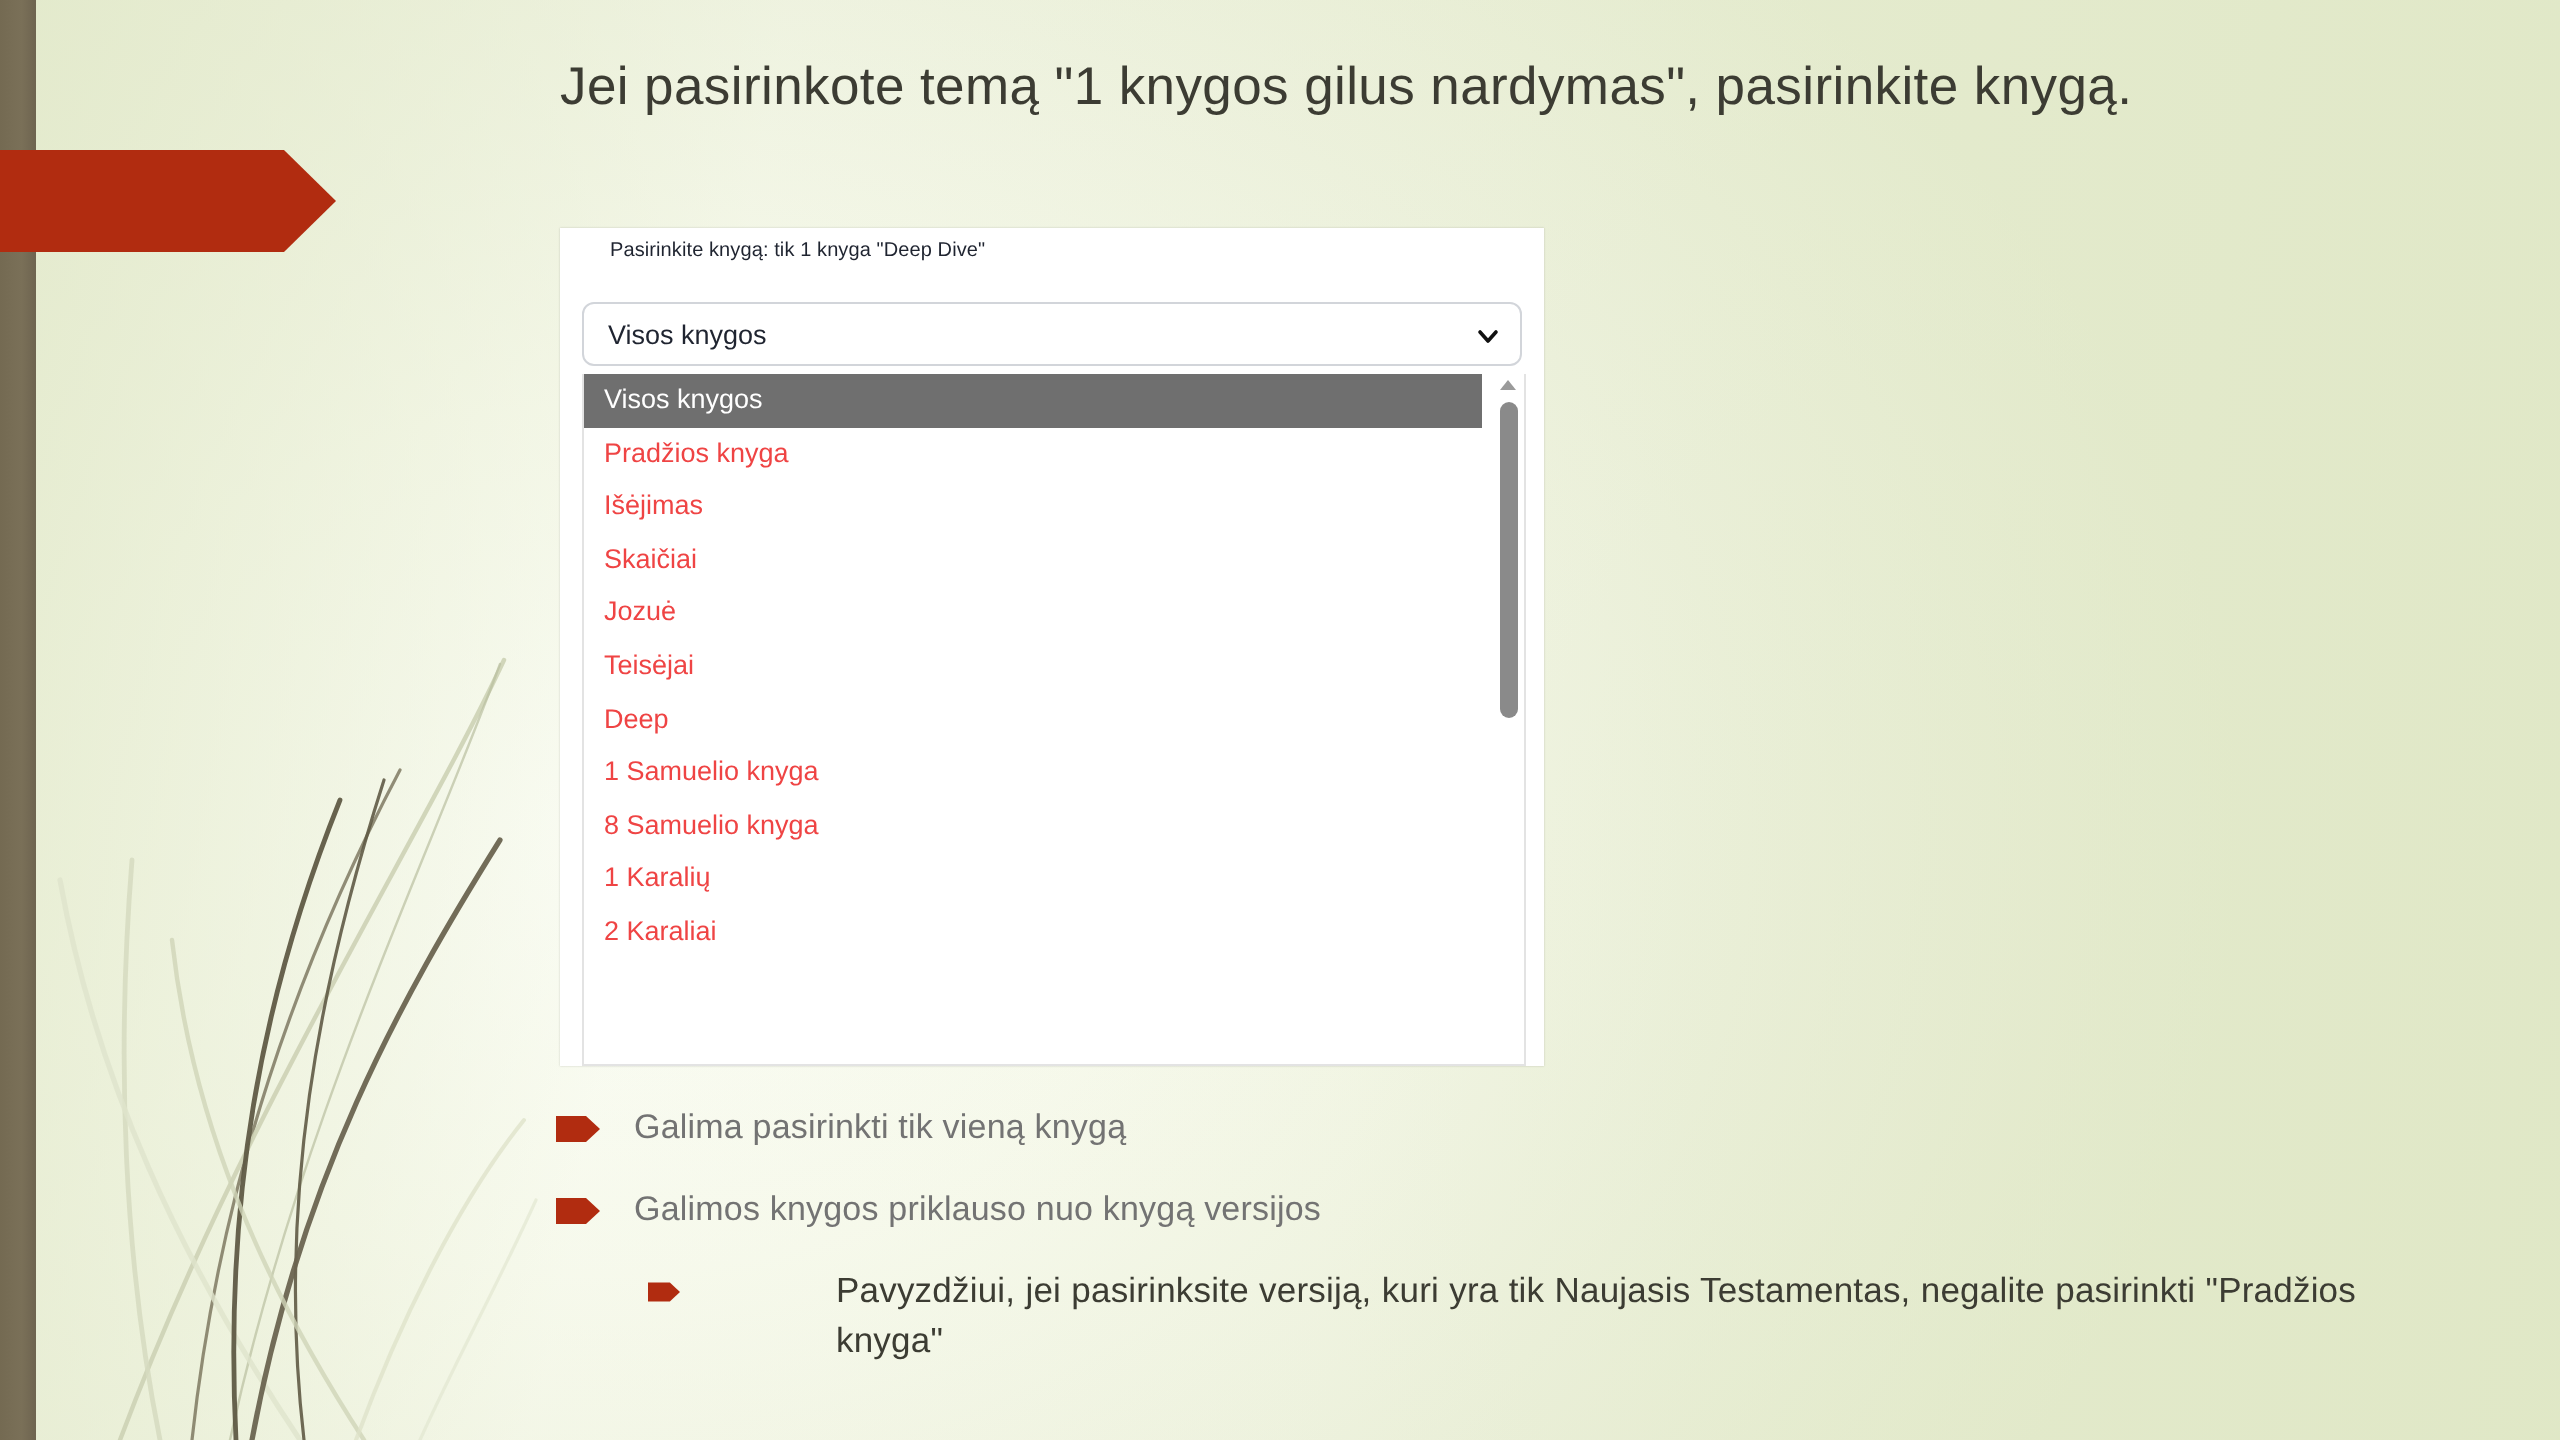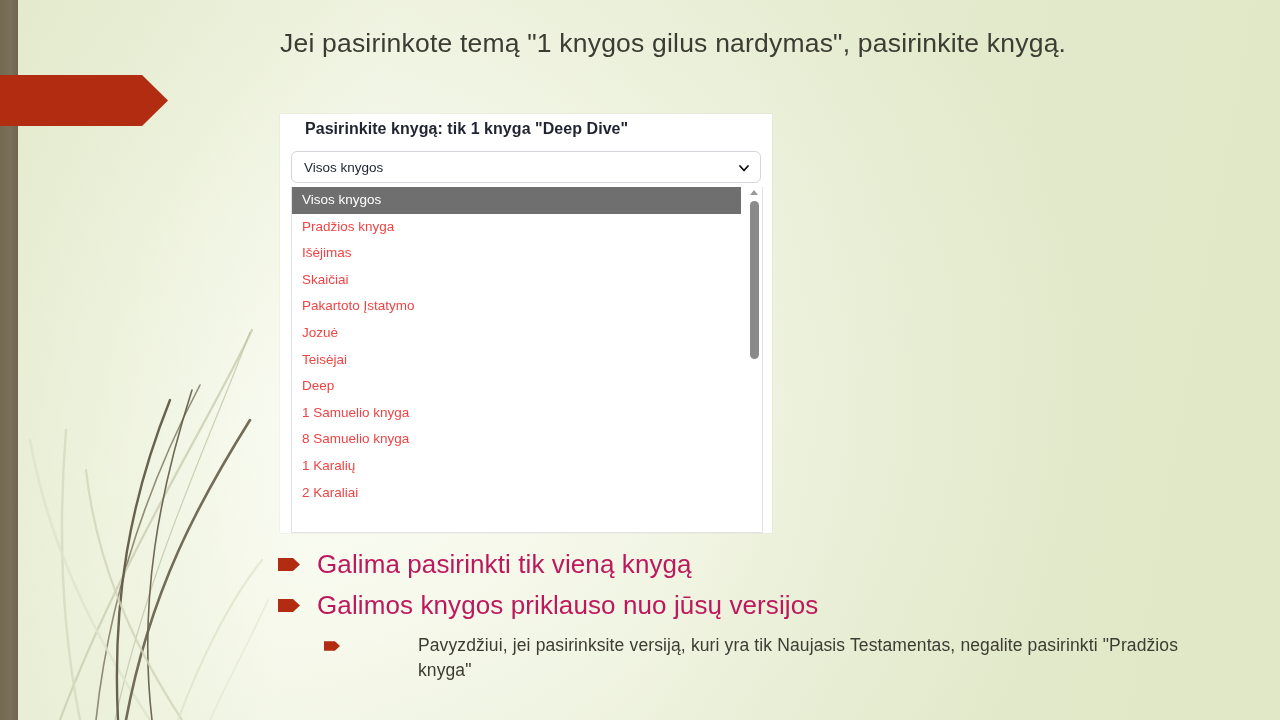--- a/index.html
+++ b/index.html
@@ -85,22 +85,22 @@
     width: 492px;
     height: 419px;
     background: #ffffff;
     overflow: hidden;
     box-shadow: 0 0 1px rgba(0,0,0,0.18);
   }
   .card-label {
     position: absolute;
     left: 8px;
     top: 6px;
-    font-size: 16px;
-    font-weight: bold;
+    font-size: 10px;
+    font-weight: normal;
     color: #1f2430;
     letter-spacing: 0.05px;
     padding-left: 17px;
   }
 
   .select-box {
     position: absolute;
     left: 11px;
     top: 37px;
     width: 470px;
@@ -193,23 +193,23 @@
     margin-bottom: 9px;
   }
   .b-mark {
     flex: 0 0 auto;
     width: 22px;
     height: 13px;
     margin-top: 10px;
     margin-right: 17px;
   }
   .b-text {
-    font-size: 26px;
+    font-size: 17px;
     line-height: 32px;
-    color: #be185d;
+    color: #737373;
     letter-spacing: 0.1px;
   }
 
   .sub {
     margin-left: 46px;
     margin-top: 12px;
     justify-content: space-between;
   }
   .sub .b-mark {
     width: 16px;
@@ -269,21 +269,20 @@
         <path d="M2 4 L6 8.5 L10 4" fill="none" stroke="#111111" stroke-width="1.8" stroke-linecap="round" stroke-linejoin="round"></path>
       </svg>
     </div>
 
     <div class="listbox">
       <div id="opts">
           <div class="opt sel">Visos knygos</div>
           <div class="opt">Pradžios knyga</div>
           <div class="opt">Išėjimas</div>
           <div class="opt">Skaičiai</div>
-          <div class="opt">Pakartoto Įstatymo</div>
           <div class="opt">Jozuė</div>
           <div class="opt">Teisėjai</div>
           <div class="opt">Deep</div>
           <div class="opt">1 Samuelio knyga</div>
           <div class="opt">8 Samuelio knyga</div>
           <div class="opt">1 Karalių</div>
           <div class="opt">2 Karaliai</div>
         </div>
       <div class="sb-track">
         <div class="sb-up"></div>
@@ -297,21 +296,21 @@
         <div class="b-row">
           <svg class="b-mark" viewBox="0 0 22 13">
             <polygon points="0,0 15,0 22,6.5 15,13 0,13" fill="#b12c10"></polygon>
           </svg>
           <div class="b-text">Galima pasirinkti tik vieną knygą</div>
         </div>
         <div class="b-row">
           <svg class="b-mark" viewBox="0 0 22 13">
             <polygon points="0,0 15,0 22,6.5 15,13 0,13" fill="#b12c10"></polygon>
           </svg>
-          <div class="b-text">Galimos knygos priklauso nuo jūsų versijos</div>
+          <div class="b-text">Galimos knygos priklauso nuo knygą versijos</div>
         </div>
       </div>
 
     <div class="b-row sub">
       <svg class="b-mark" viewBox="0 0 22 13">
         <polygon points="0,0 15,0 22,6.5 15,13 0,13" fill="#b12c10"></polygon>
       </svg>
       <div class="b-text">Pavyzdžiui, jei pasirinksite versiją, kuri yra tik Naujasis Testamentas, negalite pasirinkti "Pradžios knyga"</div>
     </div>
   </div>

